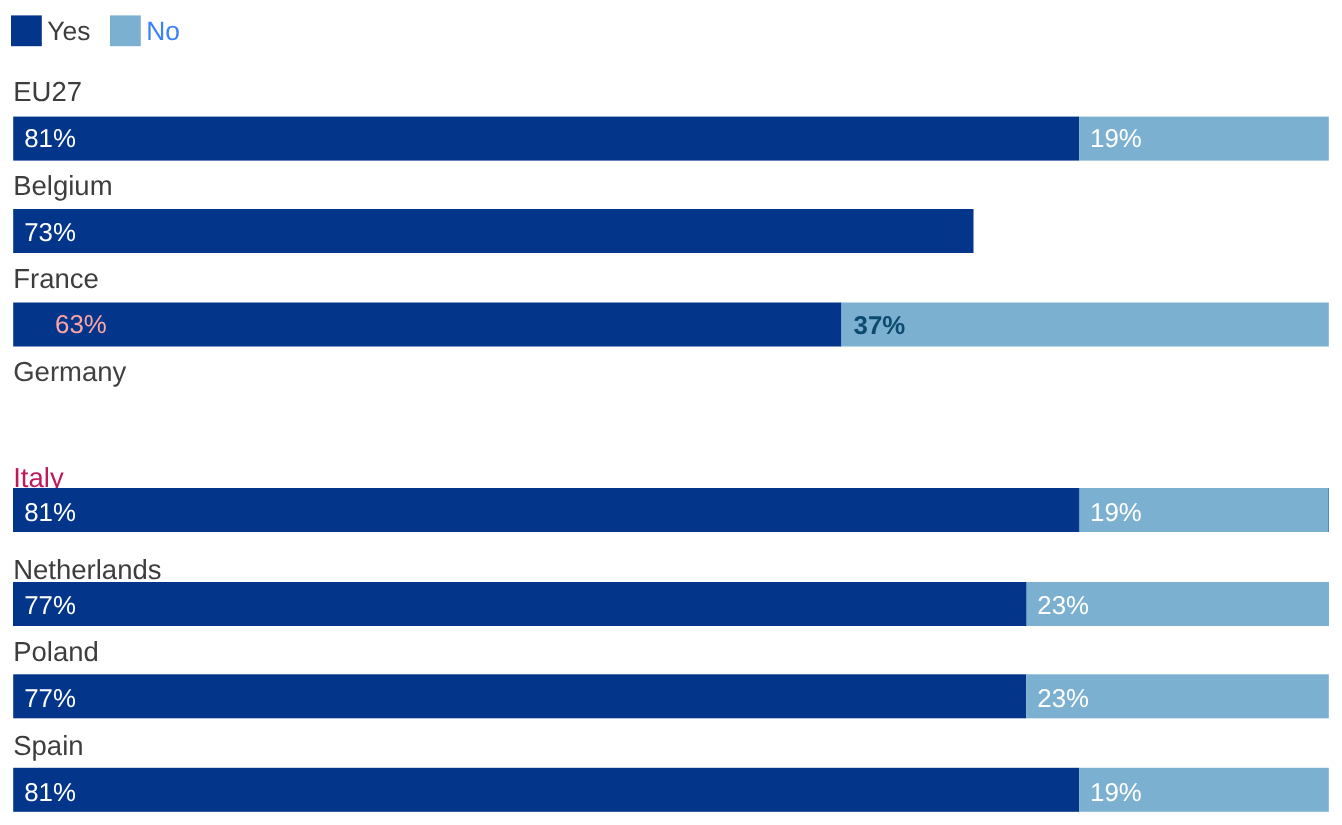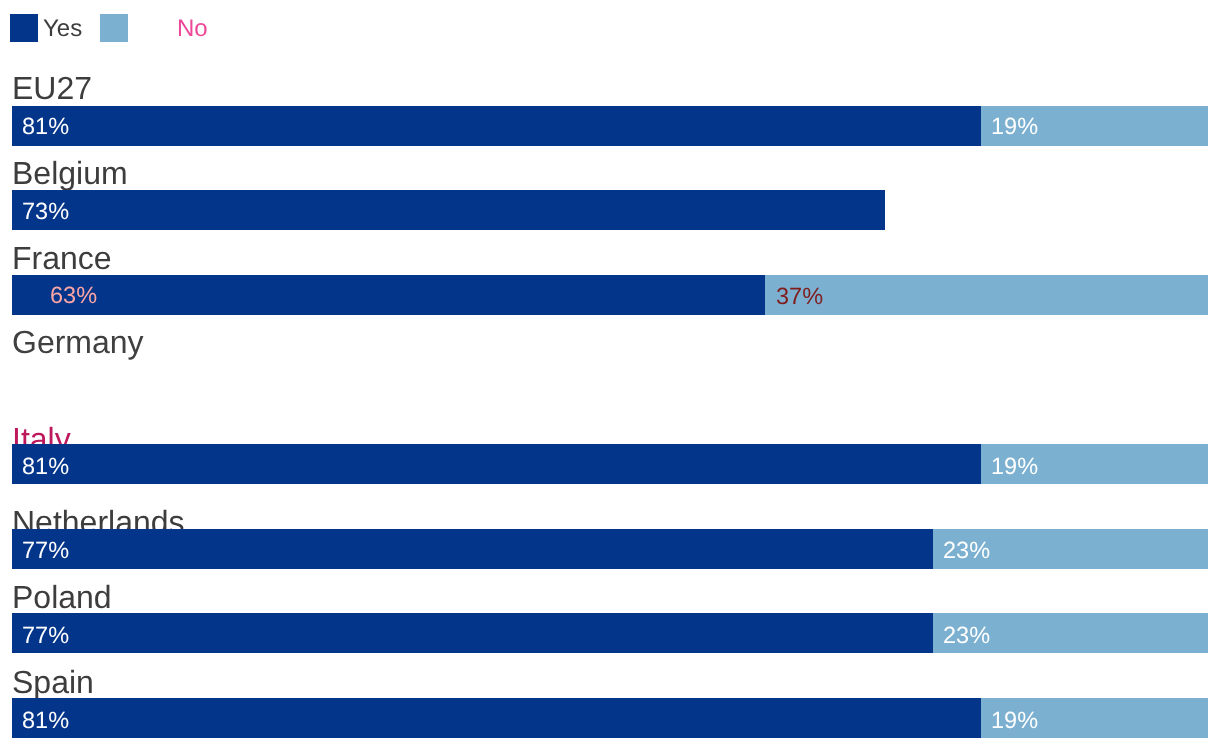--- a/index.html
+++ b/index.html
@@ -23,21 +23,21 @@
   .legend-item-no  .legend-swatch { background:#7bb0d0; }
   .legend-label {
     position:absolute; left:33.2px; top:0; height:28px; line-height:29.3px;
     font-size:24px; color:#3d3d3d; white-space:nowrap;
     will-change:transform;
   }
 
   
   .rows { position:absolute; left:0; top:0; width:1220px; height:750px; }
   .cat-label {
-    position:absolute; left:12px; font-size:32px; color:#3d3d3d;
+    position:absolute; left:12px; font-size:25px; color:#3d3d3d;
     white-space:nowrap; line-height:normal;
     will-change:transform;
   }
   .bar { position:absolute; left:12px; width:1024px; height:40px; }
   .seg { position:absolute; top:0; height:40px; }
   .seg-yes { background:#03358a; }
   .seg-no  { background:#7bb0d0; }
   .seg-val {
     position:absolute; left:10.2px; font-size:23.5px; color:#ffffff;
     white-space:nowrap; line-height:normal;
@@ -49,21 +49,21 @@
 
 <div class="chart">
 
   <div class="legend">
     <div class="legend-item legend-item-yes" style="left:10px;width:80px;">
       <span class="legend-swatch" style="background: rgb(3, 53, 138);"></span>
       <span class="legend-label" style="color: rgb(61, 61, 61);">Yes</span>
     </div>
     <div class="legend-item legend-item-no" style="left:100px;width:70px;">
       <span class="legend-swatch" style="background: rgb(123, 176, 208);"></span>
-      <span class="legend-label" style="color: #ec4899; margin-left: 44px;">No</span>
+      <span class="legend-label" style="color: #3b82f6;">No</span>
     </div>
   </div>
 
   <div class="rows">
     <div class="cat-label" style="top: 70px; color: rgb(61, 61, 61);">EU27</div>
     <div class="bar" style="top:106px">
       <div class="seg seg-yes" style="left: 0px; width: 968.76px; background: rgb(3, 53, 138);">
         <span class="seg-val" style="top: 7.2px; color: rgb(255, 255, 255);">81%</span>
       </div>
       <div class="seg seg-no" style="left: 968.76px; width: 227.24px; background: rgb(123, 176, 208);">
@@ -75,21 +75,21 @@
       <div class="seg seg-yes" style="left: 0px; width: 873.08px; background: rgb(3, 53, 138);">
         <span class="seg-val" style="top: 8.04px; color: rgb(255, 255, 255);">73%</span>
       </div>
     </div>
     <div class="cat-label" style="top: 239.58px; color: rgb(61, 61, 61);">France</div>
     <div class="bar" style="top:275px">
       <div class="seg seg-yes" style="left: 0px; width: 753.48px; background: rgb(3, 53, 138);">
         <span class="seg-val" style="top: 7px; color: #fca5a5; margin-left: 28px;">63%</span>
       </div>
       <div class="seg seg-no" style="left: 753.48px; width: 442.52px; background: rgb(123, 176, 208);">
-        <span class="seg-val" style="top: 7.88px; color: #7f1d1d;">37%</span>
+        <span class="seg-val" style="top: 7.88px; color: #0c4a6e; font-weight: bold;">37%</span>
       </div>
     </div>
     <div class="cat-label" style="top: 324.37px; color: #404040;">Germany</div>
     <div class="cat-label" style="top: 421px; color: #be185d;">Italy</div>
     <div class="bar" style="top:444px">
       <div class="seg seg-yes" style="left: 0px; width: 968.76px; background: rgb(3, 53, 138);">
         <span class="seg-val" style="top: 8.56px; color: rgb(255, 255, 255);">81%</span>
       </div>
       <div class="seg seg-no" style="left: 968.76px; width: 227.24px; background: rgb(123, 176, 208);">
         <span class="seg-val" style="top: 8.56px; color: rgb(255, 255, 255);">19%</span>

